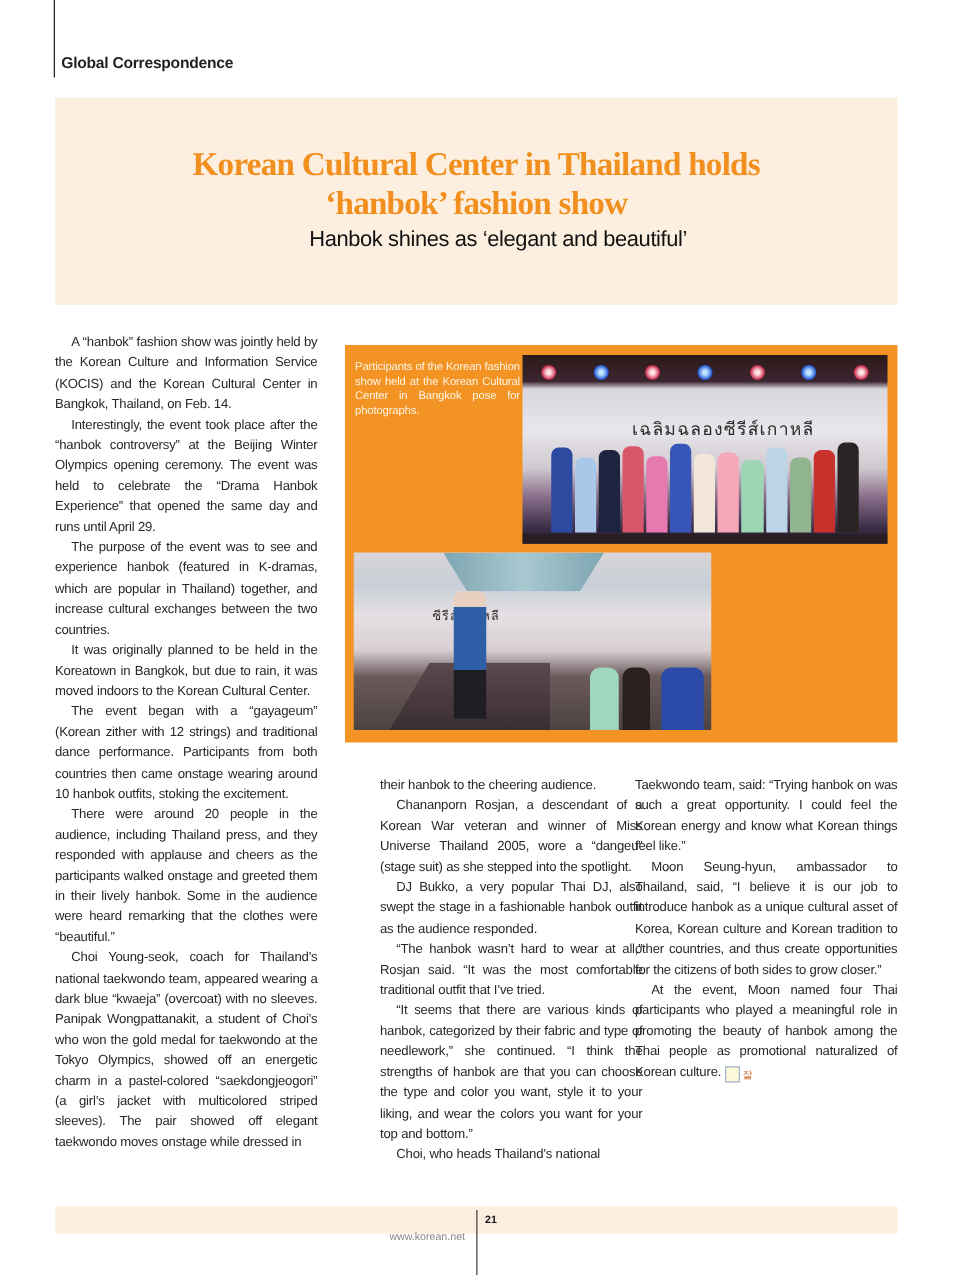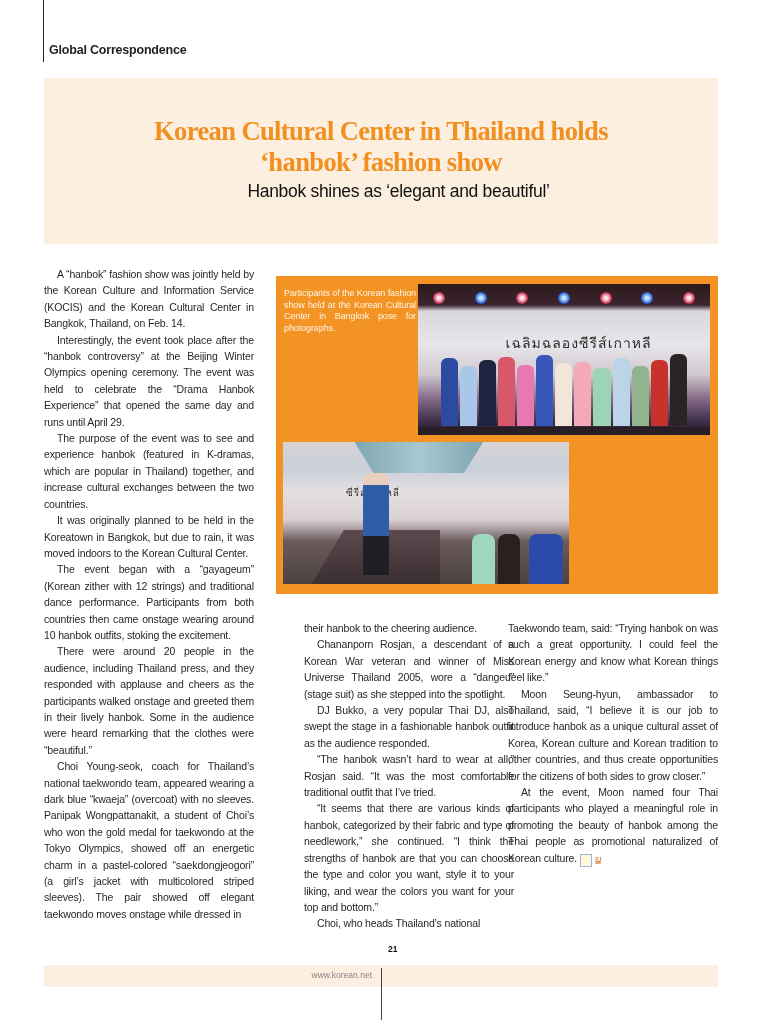--- a/index.html
+++ b/index.html
@@ -65,23 +65,23 @@
   .ceiling { position: absolute; left: 25%; top: 0; width: 45%; height: 22%; background: linear-gradient(90deg, #7ea6b2, #a8c8d0, #7ea6b2); clip-path: polygon(0 0, 100% 0, 85% 100%, 15% 100%); }
   .performer { position: absolute; left: 28%; top: 22%; width: 9%; height: 72%; background: linear-gradient(180deg, #e8d0c0 0 12%, #2e5fa6 12% 62%, #1e1e24 62%); border-radius: 6px 6px 0 0; }
   .seated { position: absolute; bottom: 0; height: 35%; border-radius: 8px 8px 0 0; }
 
   .kicon {
     display: inline-block; width: 10px; height: 11px; border: 1px solid #9bb6d6; background: #fff8d8;
     font-size: 8px; line-height: 11px; text-align: center; color: #d06020; vertical-align: -1px; margin-left: 3px;
   }
 
   .footer-bar { position: absolute; left: 44px; top: 965px; width: 674px; height: 22px; background: #fdefe0; }
-  .footer-url { position: absolute; right: 346px; top: 5px; font-size: 8.5px; color: #8a8586; margin-left: 42px; }
+  .footer-url { position: absolute; right: 346px; top: 19px; font-size: 8.5px; color: #8a8586; margin-left: 42px; }
   .footer-divider { position: absolute; left: 381px; top: 968px; width: 1px; height: 52px; background: #444; }
-  .footer-page { position: absolute; left: 388px; top: 944px; font-size: 8.5px; font-weight: bold; color: #111; }
+  .footer-page { position: absolute; left: 388px; top: 970px; font-size: 8.5px; font-weight: bold; color: #111; }
 </style>
 </head>
 <body>
 
 <div class="top-rule"></div>
 <div class="section-label">Global Correspondence</div>
 
 <div class="header-box">
   <h1 class="title">
     <span>Korean Cultural Center in Thailand holds</span><br>

